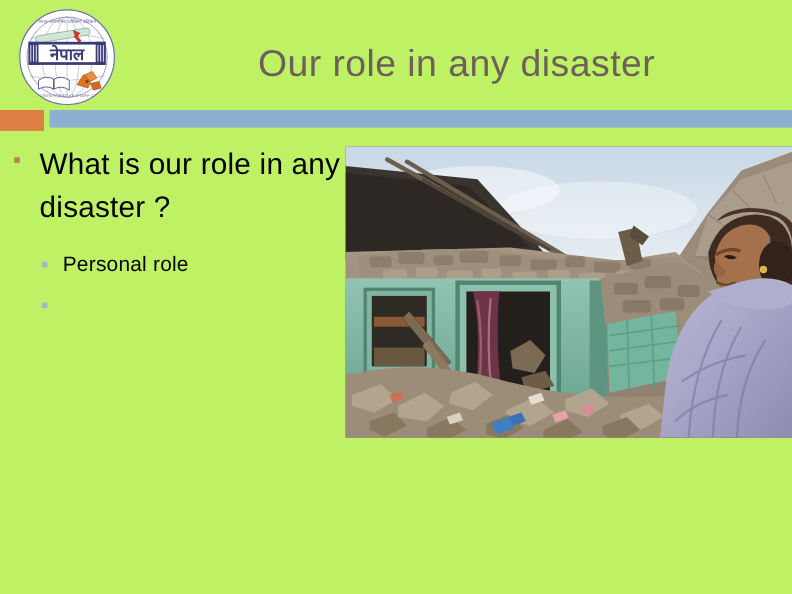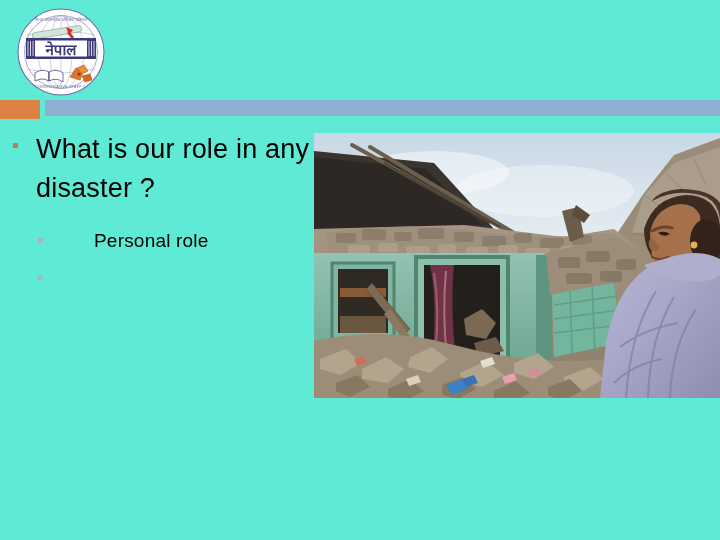--- a/index.html
+++ b/index.html
@@ -13,21 +13,21 @@
     font-family: "Liberation Sans", sans-serif;
     overflow: hidden;
     position: relative;
   }
 
   #slide {
     position: absolute;
     left: 0; top: 0;
     width: 720px;
     height: 540px;
-    background: #5eead4;
+    background: #bef264;
   }
 
   
   #logo {
     position: absolute;
     left: 8px;
     top: 5px;
     width: 106px;
     height: 94px;
   }
@@ -90,21 +90,21 @@
   .lvl1 .text {
     display: block;
     font-size: 27px;
     line-height: 39px;
     color: #000000;
     letter-spacing: 0.2px;
   }
 
   .lvl2 {
     position: relative;
-    padding-left: 94px;
+    padding-left: 57px;
     margin: 0 0 8px 0;
   }
   .lvl2 .bullet {
     position: absolute;
     left: 38px;
     top: 12px;
     width: 5px;
     height: 5px;
     background: #9fb6cc;
   }
@@ -195,20 +195,21 @@
 
       <g clip-path="url(#seal-clip)">
         <path d="M62 72 l6 -9 7 4 -3 8 z" fill="#e0762c" stroke="#a74f16" stroke-width="0.6"></path>
         <path d="M69 63 l7 -3 4 6 -6 3 z" fill="#e8903f" stroke="#a74f16" stroke-width="0.6"></path>
         <path d="M74 71 l8 -2 2 6 -7 2 z" fill="#d9661f" stroke="#a74f16" stroke-width="0.6"></path>
         <circle cx="71" cy="69" r="1.6" fill="#8d3f0e"></circle>
       </g>
     </svg>
   </div>
 
+  <div id="slide-title">Our role in any disaster</div>
 
   <div id="bar-accent"></div>
   <div id="bar-rule"></div>
 
   <div id="body-content">
 
     <div class="lvl1">
       <span class="bullet"></span>
       <span class="text">What is our role in any disaster ?</span>
     </div>

